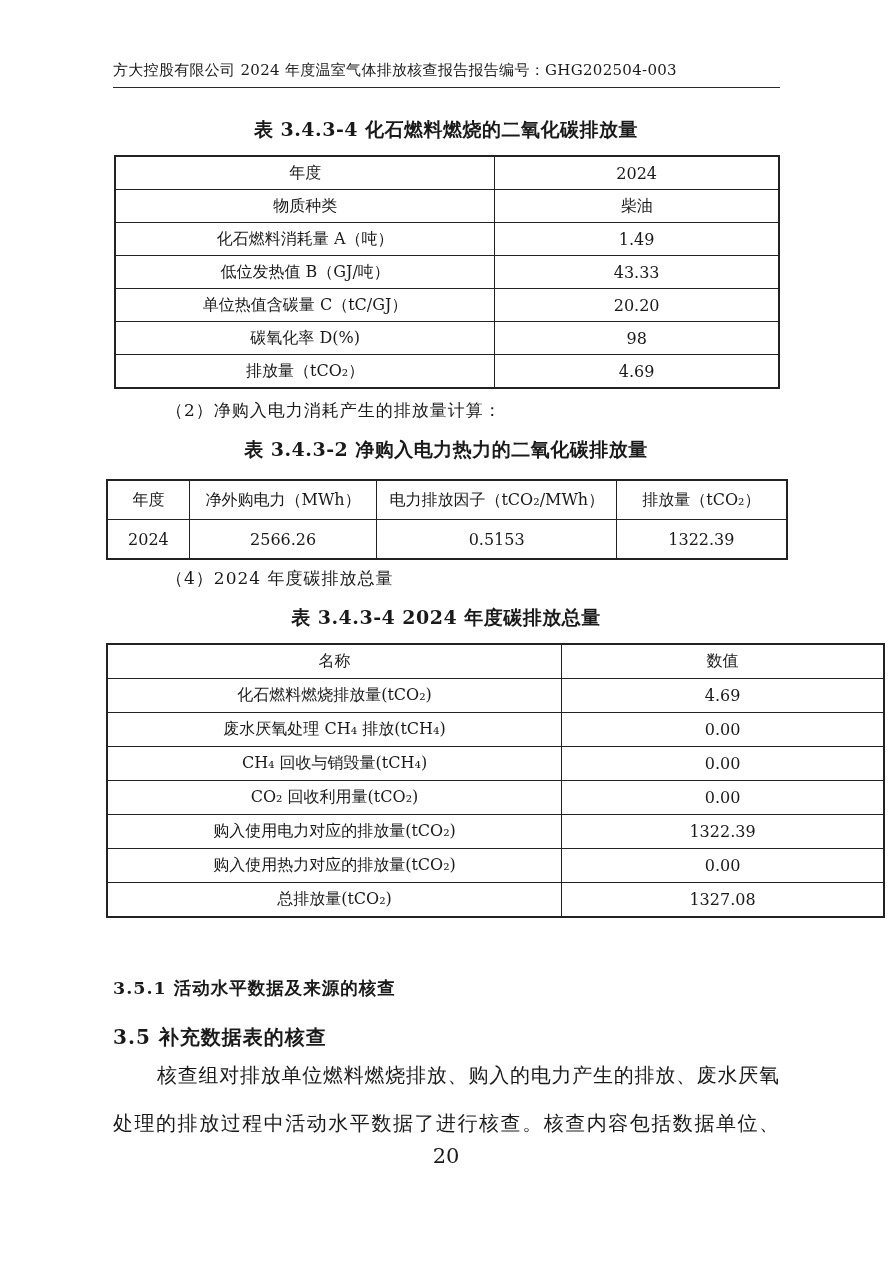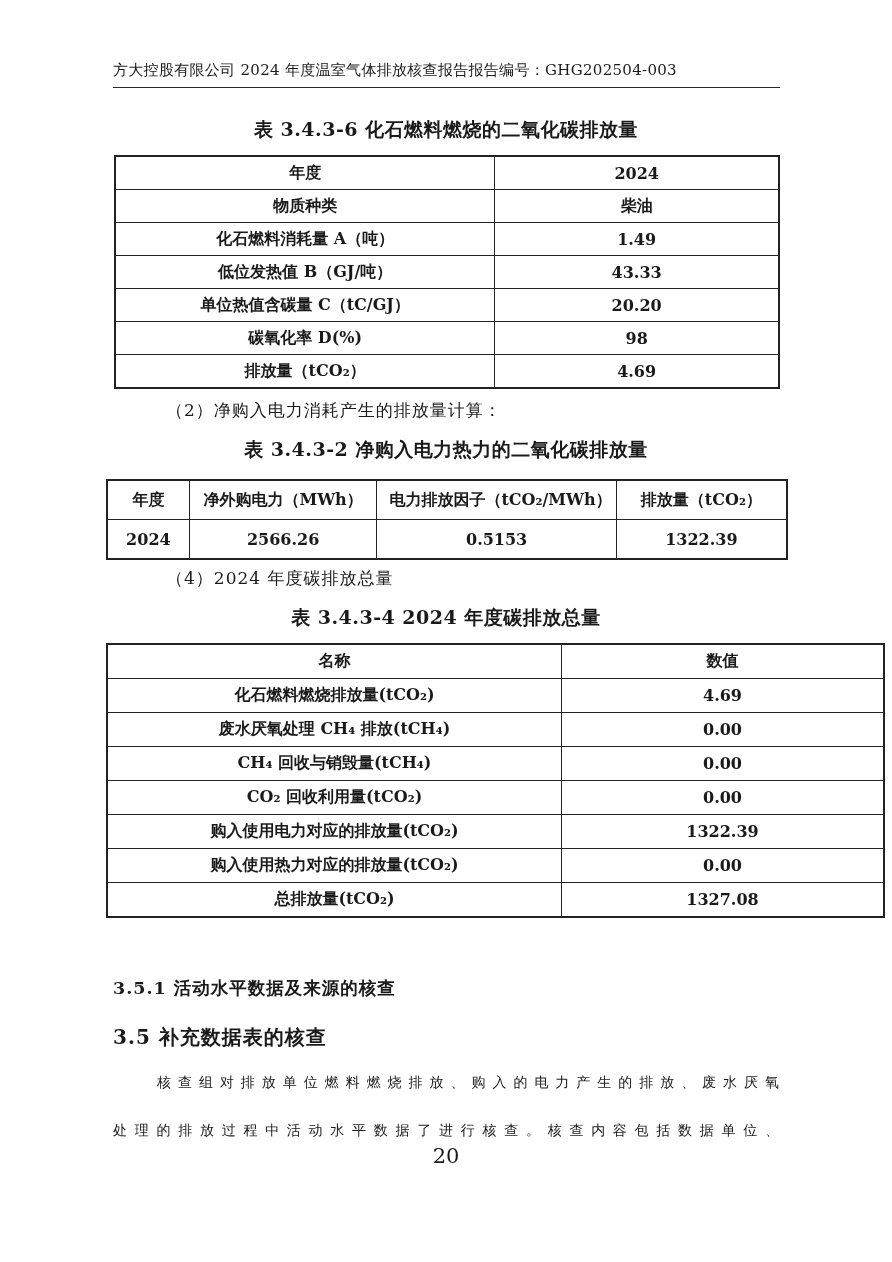--- a/index.html
+++ b/index.html
@@ -24,21 +24,21 @@
     position:absolute;left:0;width:100%;
     text-align:center;font-weight:bold;font-size:19px;letter-spacing:0.5px;
   }
   #title1{top:117px}
   #title2{top:437px}
   #title3{top:605px}
   
   table{border-collapse:collapse;position:absolute;table-layout:fixed;}
   td,th{
     border:1px solid #222;
-    font-size:16px;font-weight:bold;
+    font-size:16px;font-weight:normal;
     text-align:center;vertical-align:middle;
     padding:0 12px;overflow:hidden;white-space:nowrap;
   }
   .tbl{border:2px solid #222;}
   #table1{left:114px;top:155px;width:666px;}
   #table1 td{height:32px;}
   #table2{left:106px;top:479px;width:682px;}
   #table2 td,#table2 th{height:38px;}
   #table3{left:106px;top:643px;width:779px;}
   #table3 td,#table3 th{height:33px;}
@@ -55,44 +55,43 @@
     position:absolute;left:113px;width:667px;
     font-size:20px;font-weight:bold;letter-spacing:1px;top:1024px;
   }
   .h3{
     position:absolute;left:113px;width:667px;
     font-size:17.5px;font-weight:bold;letter-spacing:1px;top:976px;
   }
   
   .bodyline{
     position:absolute;left:113px;width:666px;
-    font-size:14px;
+    font-size:20px;
     text-align:justify;text-align-last:justify;
     text-justify:inter-character;
-    margin-top:12px;
   }
   #bline1{top:1062px;padding-left:44px;width:622px;}
   #bline2{top:1110px;}
   
   .pagenum{
     position:absolute;left:0;top:1144px;width:100%;
     text-align:center;font-size:21px;
   }
 </style>
 </head>
 <body>
 
 <div class="page">
 
   <div class="hdr">
     <span>方大控股有限公司 2024 年度温室气体排放核查报告</span>
     <span>报告编号：GHG202504-003</span>
   </div>
 
-  <div class="t-title" id="title1">表 3.4.3-6 化石燃料燃烧的二氧化碳排放量</div>
+  <div class="t-title" id="title1">表 3.4.3-4 化石燃料燃烧的二氧化碳排放量</div>
 
   <table class="tbl" id="table1">
     <colgroup>
         <col style="width:57.2%">
         <col style="width:42.8%">
       </colgroup>
     <tbody>
       <tr>
         <td>年度</td>
         <td>2024</td>

